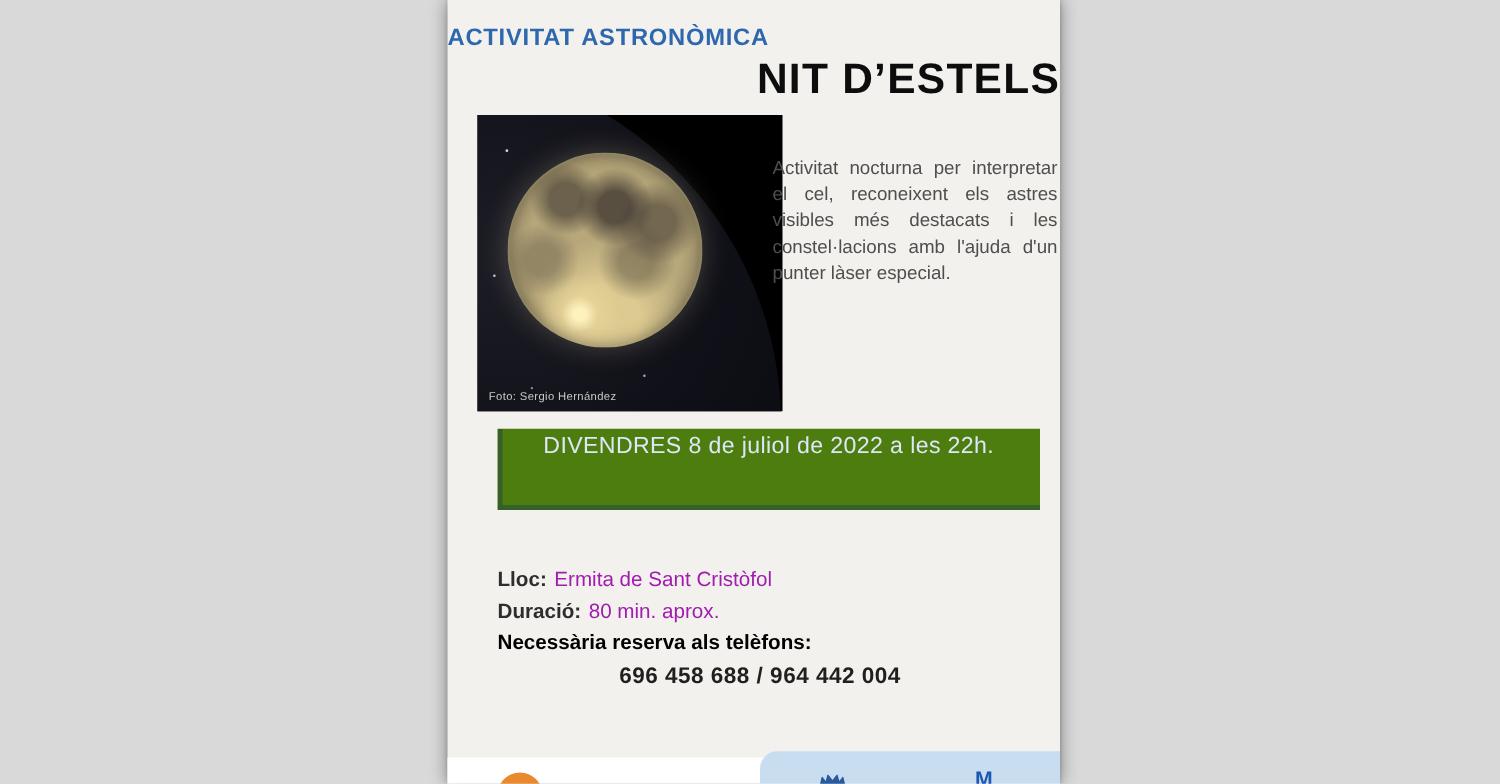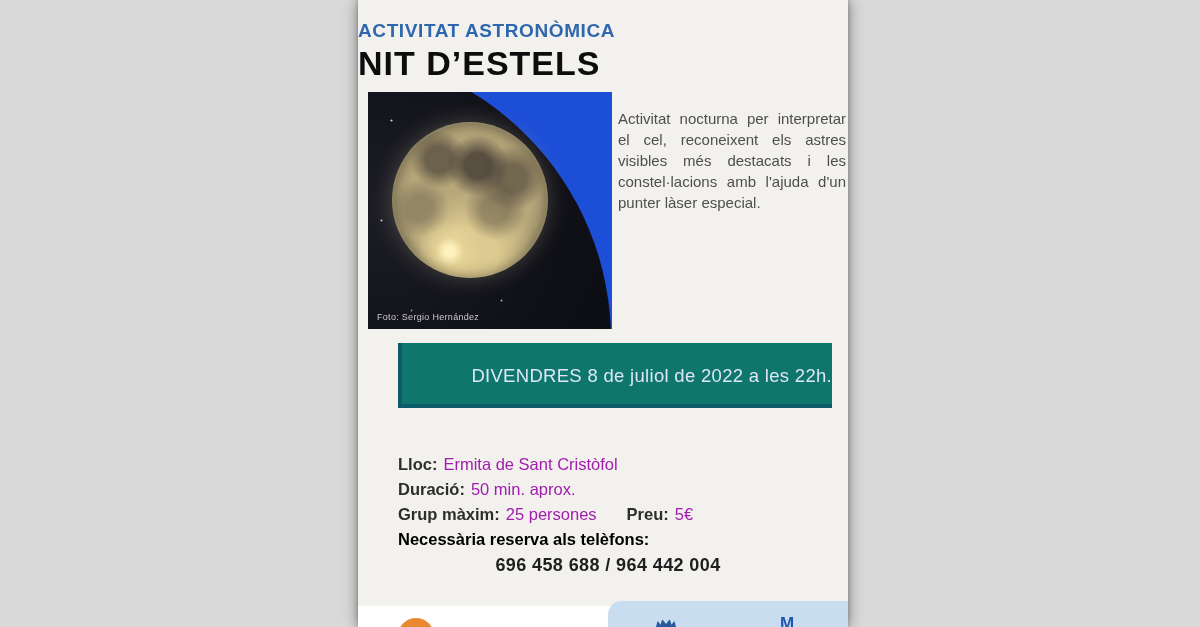--- a/index.html
+++ b/index.html
@@ -17,27 +17,27 @@
     box-shadow:0 0 14px rgba(0,0,0,.45), 0 0 4px rgba(0,0,0,.25);
   }
   
   .kicker{
     position:absolute;left:0;top:20px;width:100%;
     text-align:left;
     color:#2f67ae;font-size:19px;font-weight:bold;letter-spacing:.6px;
   }
   .title{
     position:absolute;left:0;top:44px;width:100%;
-    text-align:left;
+    text-align:right;
     color:#0d0d0d;font-size:34px;font-weight:800;letter-spacing:1px;
   }
   
   .moon-photo{
-    position:absolute;left:10px;top:92px;width:244px;height:237px;
-    background:#1d4ed8;
+    position:absolute;left:24px;top:92px;width:244px;height:237px;
+    background:#000000;
     overflow:hidden;
   }
   .night-circle{
     position:absolute;left:-337px;top:-42px;width:580px;height:580px;
     border-radius:50%;
     background:radial-gradient(circle at 62% 27%, #1d1d26 0%, #101018 30%, #07070c 70%);
   }
   .night-circle::after{
     content:"";position:absolute;left:0;top:0;width:1px;height:1px;
     background:transparent;border-radius:50%;
@@ -61,30 +61,30 @@
       radial-gradient(circle at 50% 86%, #dcca90 0 18%, rgba(220,202,144,0) 42%),
       radial-gradient(circle at 50% 50%, #b7a77a 0 55%, #998c68 82%, #756d52 98%);
     box-shadow:0 0 22px rgba(205,195,150,.28), inset 0 0 14px rgba(40,35,25,.55), inset 0 0 3px rgba(225,220,170,.8);
   }
   .photo-credit{
     position:absolute;left:9px;bottom:7px;
     color:#c9c9c9;font-size:9px;letter-spacing:.3px;z-index:3;
   }
   
   .about{
-    position:absolute;left:260px;top:108px;width:228px;
+    position:absolute;left:260px;top:124px;width:228px;
     color:#4e4e4e;font-size:15px;line-height:21px;text-align:justify;
   }
   .about p{margin:0 0 21px 0;}
   
   .banner{
     position:absolute;left:40px;top:343px;width:434px;height:65px;
-    background:#0f766e;
+    background:#4d7c0f;
     box-shadow:inset 4px -4px 0 rgba(12,44,96,.35);
-    display:flex;justify-content:flex-end;align-items:center;
+    display:flex;flex-direction:column;justify-content:flex-start;align-items:center;
     color:#dde7f5;font-size:18.5px;line-height:25px;letter-spacing:.3px;
   }
   
   .details{
     position:absolute;left:40px;top:452px;width:420px;
     font-size:16.5px;line-height:25px;color:#4e4e4e;
   }
   .details .row{margin-bottom:0;}
   .lbl{font-weight:bold;color:#2d2d2d;margin-right:6px;text-align:center;}
   .val{color:#a21caf;}
@@ -133,24 +133,21 @@
 
     <div class="banner">
       <div>DIVENDRES 8 de juliol de 2022 a les 22h.</div>
     </div>
 
     <div class="details">
       <div class="row">
         <span class="lbl">Lloc:</span><span class="val">Ermita de Sant Cristòfol</span>
       </div>
       <div class="row">
-        <span class="lbl">Duració:</span><span class="val">50 min. aprox.</span>
-      </div>
-      <div class="row">
-        <span class="lbl">Grup màxim:</span><span class="val">25 persones</span><span class="preu-group"><span class="lbl">Preu:</span><span class="val">5€</span></span>
+        <span class="lbl">Duració:</span><span class="val">80 min. aprox.</span>
       </div>
       <div class="row bold-row">Necessària reserva als telèfons:</div>
       <div class="row phones">696 458 688 / 964 442 004</div>
     </div>
 
     <div class="footer-strip"></div>
     <div class="logo-orange"></div>
     <div class="footer-blue-panel">
       <svg class="crown" viewBox="0 0 24 10" xmlns="http://www.w3.org/2000/svg">
         <path d="M1 10 L2.5 3.5 L3.2 3.2 L6 7 L7.6 1.6 L8.4 1.4 L12 6 L15.6 1.4 L16.4 1.6 L18 7 L20.8 3.2 L21.5 3.5 L23 10 Z" fill="#2a5a9e"></path>

